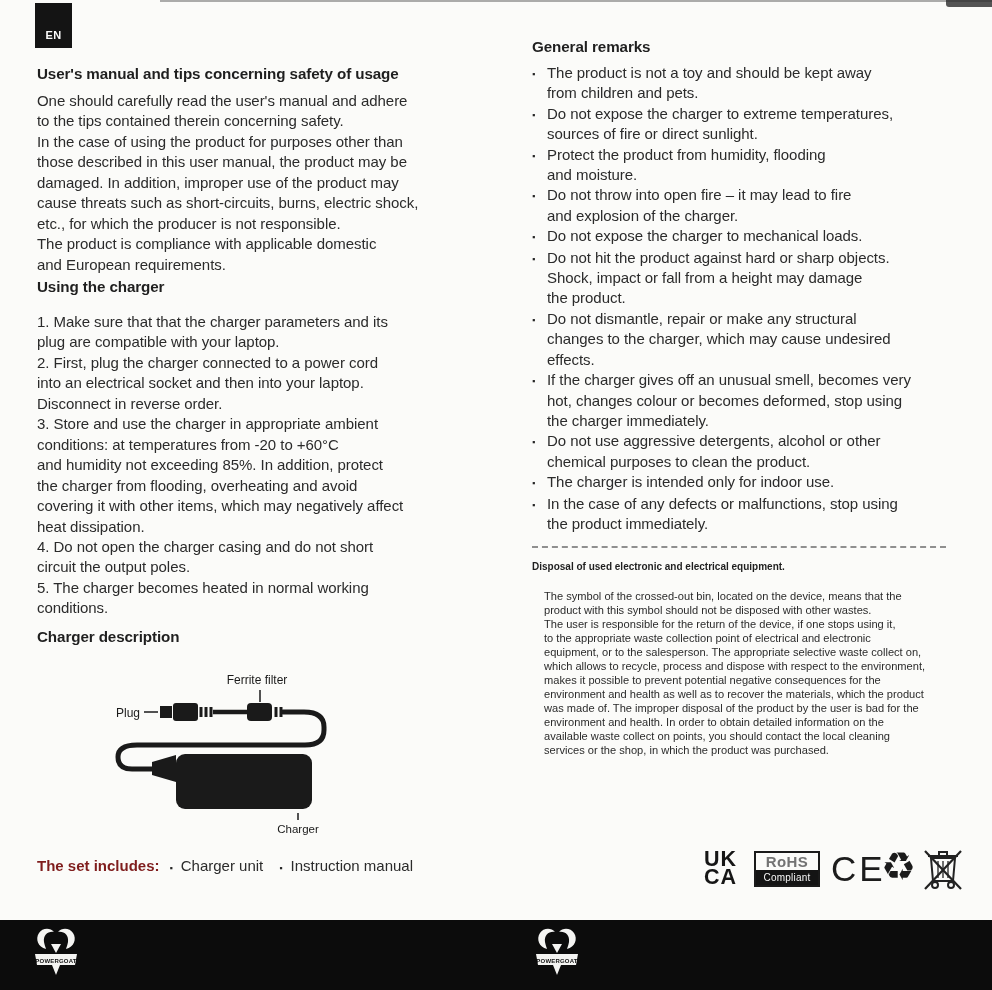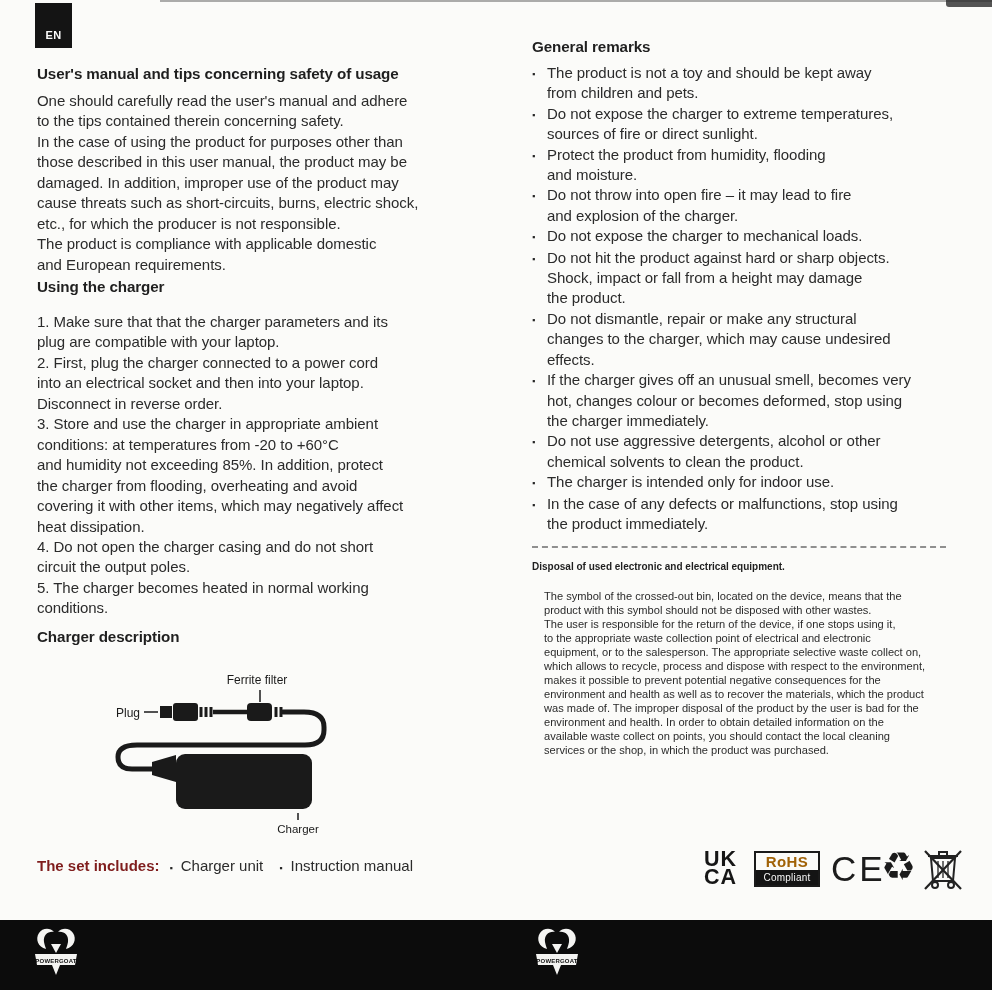--- a/index.html
+++ b/index.html
@@ -30,21 +30,21 @@
   .small-h{font-weight:700;font-size:10px;color:#1f1f1f;}
   .small-text{font-size:11.1px;line-height:14px;letter-spacing:0;white-space:pre-line;width:436px;}
   
   .set-includes{display:flex;align-items:baseline;font-size:15px;}
   .set-label{font-weight:700;margin-right:10px;color:#7f1d1d;}
   .set-item{display:flex;align-items:baseline;margin-right:16px;}
   .set-item .bullet-marker{flex:0 0 auto;margin-right:8px;line-height:15px;}
   
   .ukca{left:704px;top:851px;font-weight:800;font-size:21.5px;line-height:17.5px;letter-spacing:1px;color:#161616;text-align:center;}
   .rohs{left:754px;top:851px;width:62px;border:2.5px solid #1a1a1a;background:#fbfbf9;text-align:center;}
-  .rohs-top{font-weight:700;font-size:15px;letter-spacing:.4px;color:#a16207;padding:0 2px;}
+  .rohs-top{font-weight:700;font-size:15px;letter-spacing:.4px;color:#737373;padding:0 2px;}
   .rohs-bottom{background:#141414;color:#f6f6f6;font-size:10px;padding:1.5px 0 2.5px;letter-spacing:.2px;}
   .ce{left:831px;top:849px;font-size:35px;font-weight:500;letter-spacing:3px;color:#1c1c1c;line-height:40px;}
   .recycle{left:881px;top:843px;font-size:39px;line-height:48px;color:#1b1b1b;}
   
   .footer-bar{left:0;top:920px;width:992px;height:70px;background:#0c0c0c;}
   .goat-logo{position:absolute;top:5px;width:48px;height:56px;}
   .goat-1{left:32px;}
   .goat-2{left:533px;}
   svg text{font-family:"Liberation Sans","DejaVu Sans",sans-serif;}
 </style>
@@ -183,21 +183,21 @@
     </div>
       <div class="bullet-row">
       <span class="bullet-marker">▪</span>
       <span class="bullet-text">If the charger gives off an unusual smell, becomes very
 hot, changes colour or becomes deformed, stop using
 the charger immediately.</span>
     </div>
       <div class="bullet-row">
       <span class="bullet-marker">▪</span>
       <span class="bullet-text">Do not use aggressive detergents, alcohol or other
-chemical solvents to clean the product.</span>
+chemical purposes to clean the product.</span>
     </div>
       <div class="bullet-row">
       <span class="bullet-marker">▪</span>
       <span class="bullet-text">The charger is intended only for indoor use.</span>
     </div>
       <div class="bullet-row">
       <span class="bullet-marker">▪</span>
       <span class="bullet-text">In the case of any defects or malfunctions, stop using
 the product immediately.</span>
     </div>

